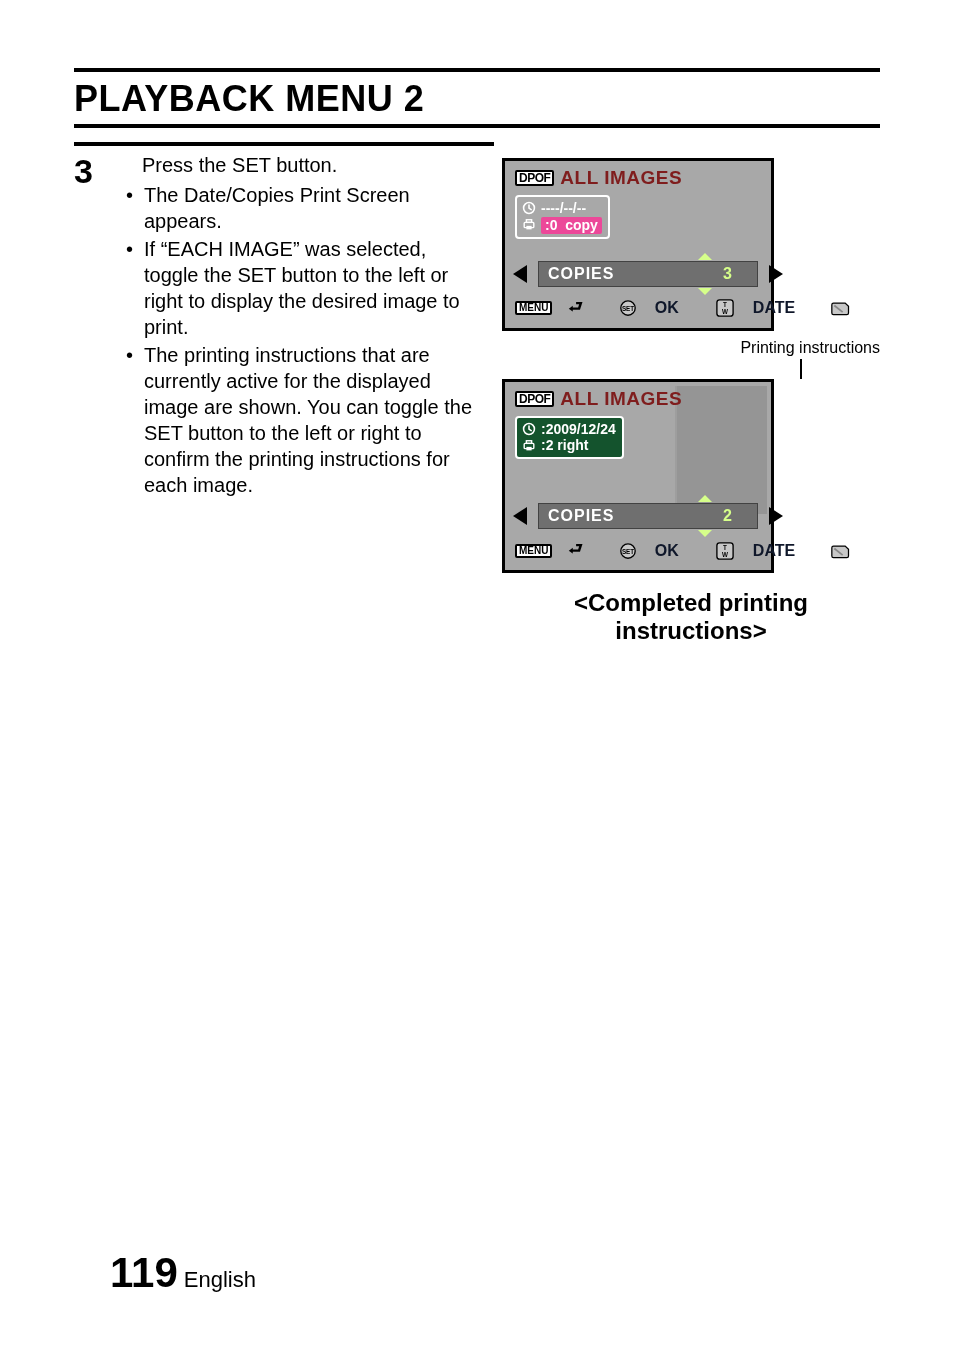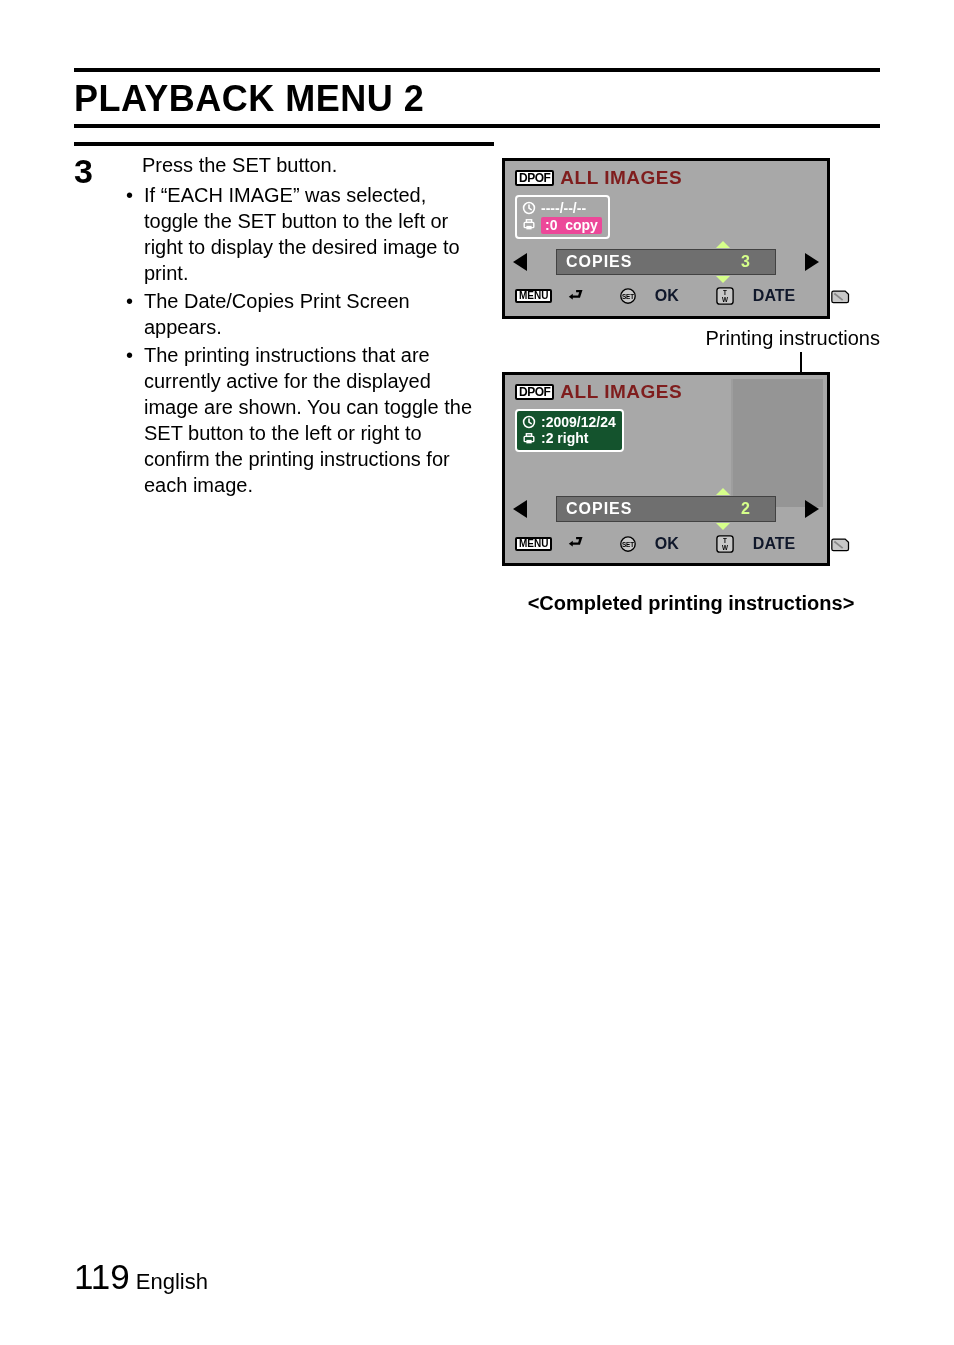--- a/index.html
+++ b/index.html
@@ -82,21 +82,21 @@
     margin: 0 0 2px 0;
   }
   ul.bullets > li::before {
     content: "•";
     position: absolute;
     left: 0;
     top: 0;
   }
   .screen {
     box-sizing: border-box;
-    width: 328px;
+    width: 272px;
     border: 3px solid #000;
     background: #a8a8a8;
     color: #fff;
     font-family: Arial, Helvetica, sans-serif;
     position: relative;
     margin: 0 0 6px 0;
   }
   .screen-inner {
     padding: 6px 10px 6px 10px;
   }
@@ -144,21 +144,21 @@
     align-items: center;
     justify-content: center;
     width: 16px;
     height: 14px;
   }
   .mini-icon svg { display: block; }
   .strip-row {
     display: flex;
     align-items: center;
     justify-content: space-between;
-    margin: 0 -4px 8px -4px;
+    margin: 12px -4px 8px -4px;
     gap: 11px;
   }
   .tri-left, .tri-right {
     width: 0; height: 0;
     border-top: 9px solid transparent;
     border-bottom: 9px solid transparent;
   }
   .tri-left { border-right: 14px solid #000; margin-left: 2px; }
   .tri-right { border-left: 14px solid #000; margin-right: 2px; }
   .copies-strip {
@@ -208,50 +208,51 @@
   }
   .menu-return { color:#000; font-size:16px; font-weight:900; margin-left:-2px; }
   .set-icon, .tw-icon, .card-icon {
     display: inline-flex; align-items: center; justify-content: center;
     width: 20px; height: 18px;
   }
   .foot-label { color: #0f172a; }
   .foot-spacer { flex: 1 1 auto; }
   .caption-annot {
     text-align: right;
-    font-size: 20px;
+    font-size: 16px;
     margin: 8px 0 2px 0;
   }
   .annot-line {
     border-right: 2px solid #000;
     height: 20px;
     margin: 0 78px 0 auto;
     width: 0;
   }
   .screen2 .info-box {
     background: #14532d;
     border-color: #fff;
     position: relative;
   }
   .caption-completed {
     text-align: center;
-    font-size: 20px;
+    font-size: 24px;
     font-weight: 700;
-    margin-top: 26px;
+    margin-top: 16px;
   }
   .page-footer {
     position: absolute;
     left: 74px;
     bottom: 48px;
     font-size: 22px;
   }
   .page-num {
-    font-size: 35px;
-    font-weight: 400;
+    font-size: 42px;
+    font-weight: 700;
     margin-right: 6px;
+    margin-left: 36px;
   }
   .info-secondary {
     background: #ec4899;
     display: inline-block;
     padding: 0 4px;
     border-radius: 2px;
   }
   
   .screen2 .photo-area {
     position: absolute;
@@ -276,22 +277,22 @@
 
   <div class="step-rule"></div>
 
   <div class="columns">
     <div class="col-left">
       <div class="step-row">
         <div class="step-num">3</div>
         <div class="step-body">
           <div class="step-heading">Press the SET button.</div>
           <ul class="bullets">
+            <li>The Date/Copies Print Screen appears.</li>
             <li>If “EACH IMAGE” was selected, toggle the SET button to the left or right to display the desired image to print.</li>
-            <li>The Date/Copies Print Screen appears.</li>
             <li>The printing instructions that are currently active for the displayed image are shown. You can toggle the SET button to the left or right to confirm the printing instructions for each image.</li>
           </ul>
         </div>
       </div>
     </div>
 
     <div class="col-right">
 
       <div class="screen">
         <div class="screen-inner">

